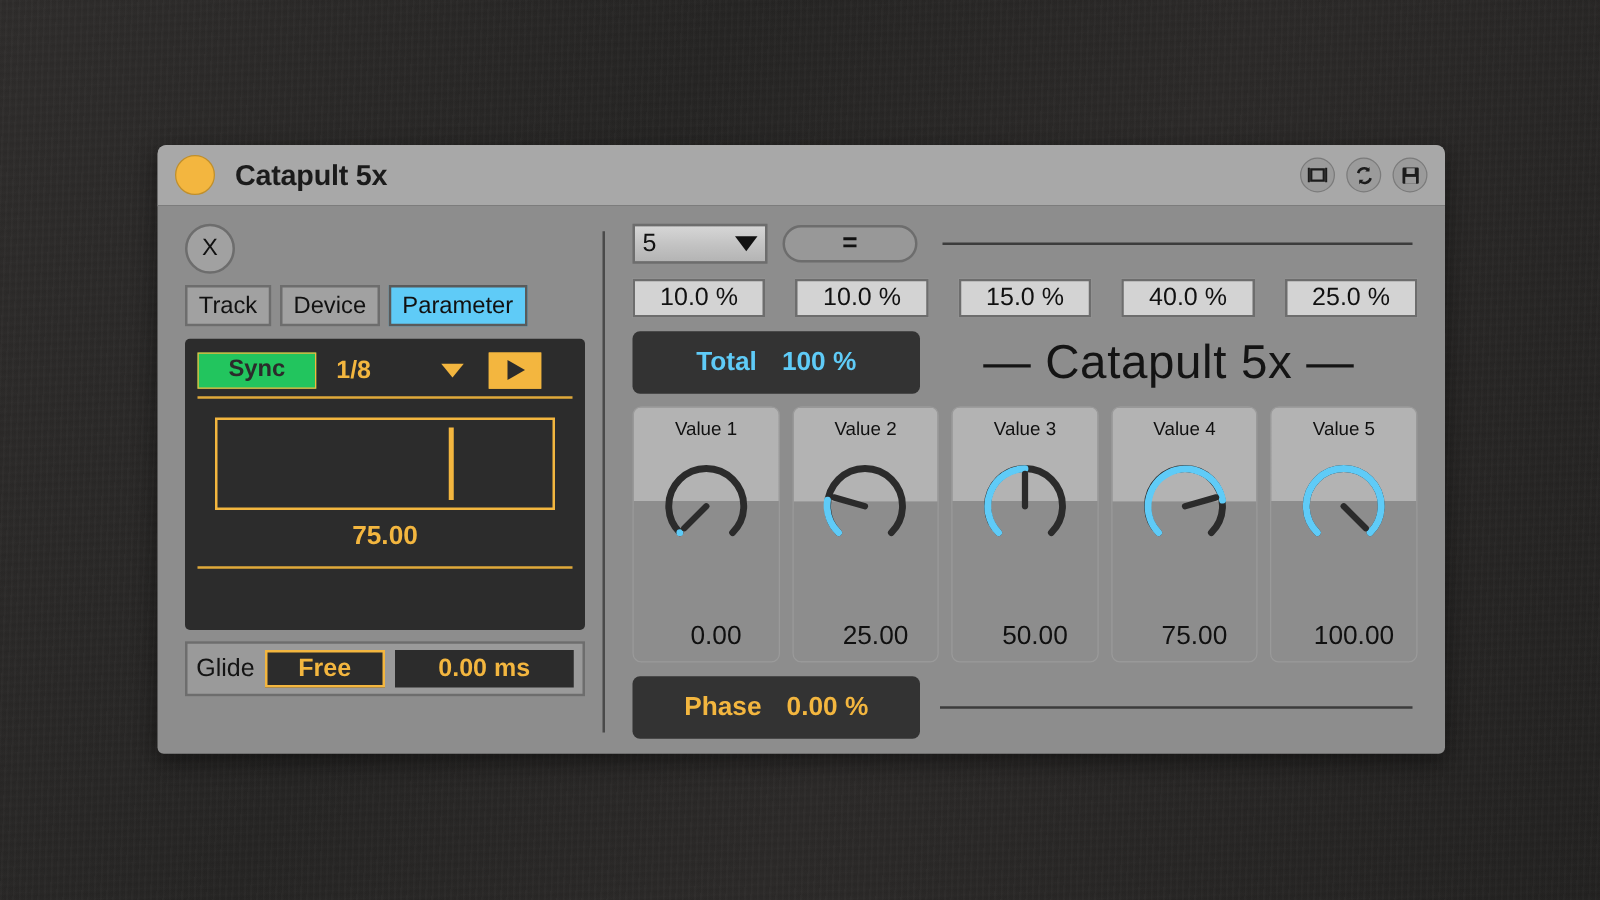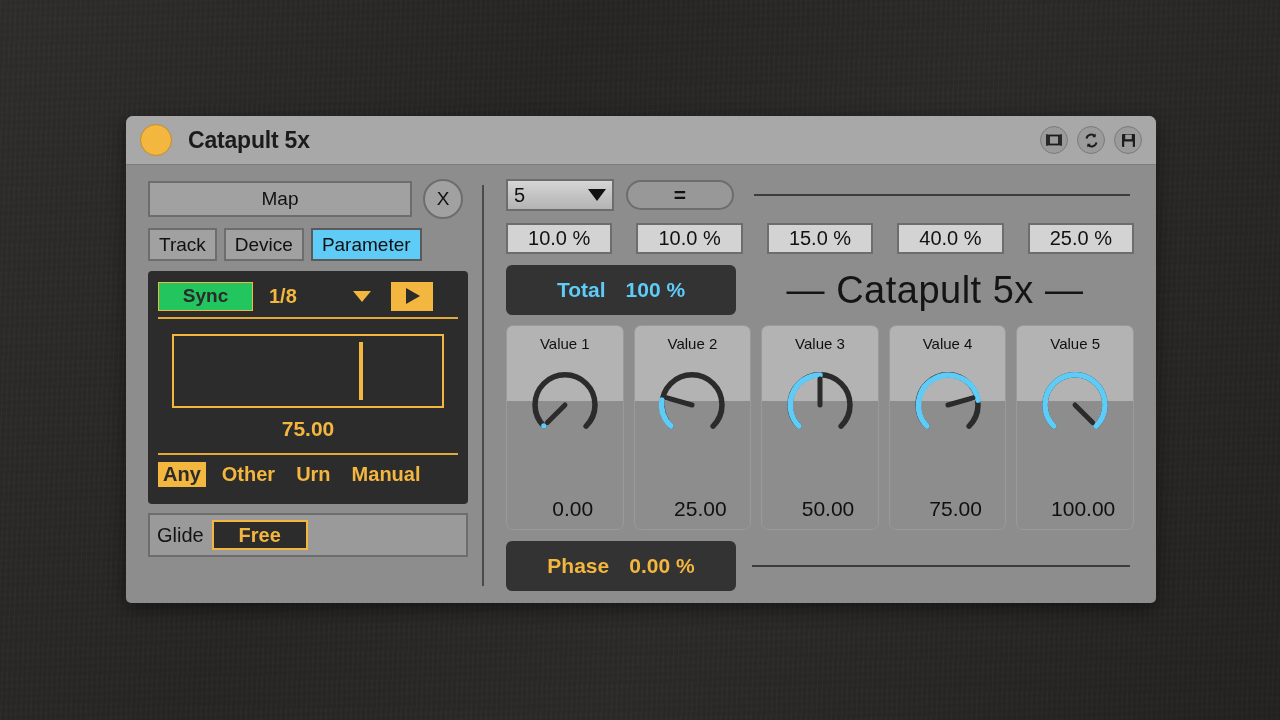--- a/index.html
+++ b/index.html
@@ -228,21 +228,20 @@
           </svg>
       </div>
     </div>
   </div>
 
   <div class="body">
 
     <div class="left">
 
       <div class="maprow">
-        <div class="gbtn map-btn">Map</div>
         <div class="x-btn">X</div>
       </div>
 
       <div class="tdp-row">
         <div class="gbtn tdp">Track</div>
         <div class="gbtn tdp">Device</div>
         <div class="gbtn tdp active">Parameter</div>
       </div>
 
       <div class="lfo">
@@ -255,31 +254,26 @@
           </div>
         </div>
         <div class="hr-orange"></div>
 
         <div class="scope">
           <div class="scope-line" style="left: 69%;"></div>
         </div>
         <div class="lfo-val">75.00</div>
 
         <div class="hr-orange2"></div>
-        <div class="modes">
-          <div class="mode on">Any</div>
-          <div class="mode">Other</div>
-          <div class="mode">Urn</div>
-          <div class="mode">Manual</div>
-        </div>
       </div>
 
       <div class="glide">
         <div class="glide-label">Glide</div>
         <div class="glide-free">Free</div>
+        <div class="glide-ms">0.00 ms</div>
       </div>
     </div>
 
     <div class="divider"></div>
 
     <div class="right">
 
       <div class="row1">
         <div class="select">
           <span>5</span>

